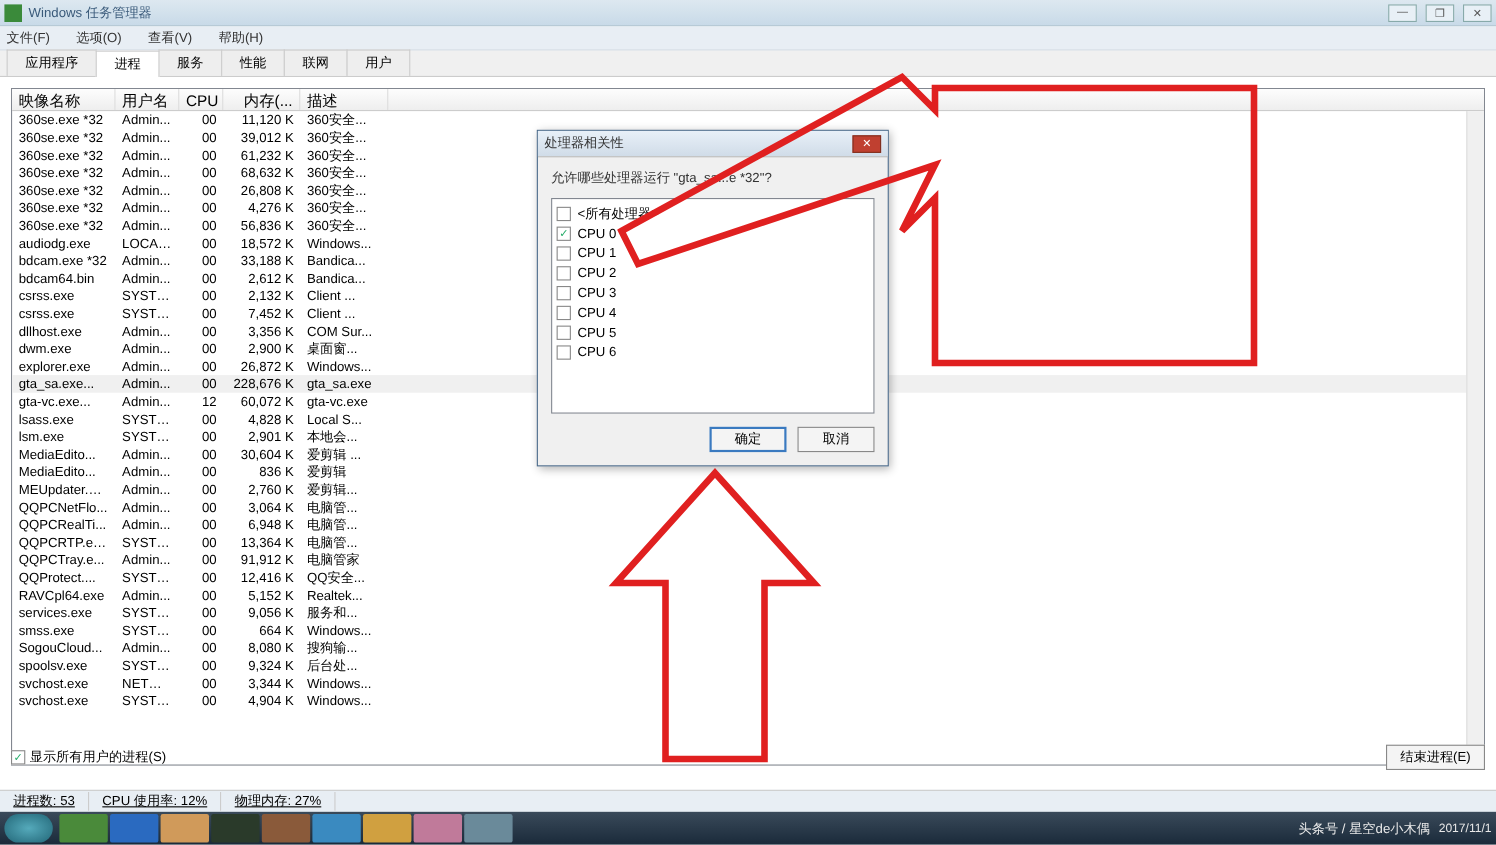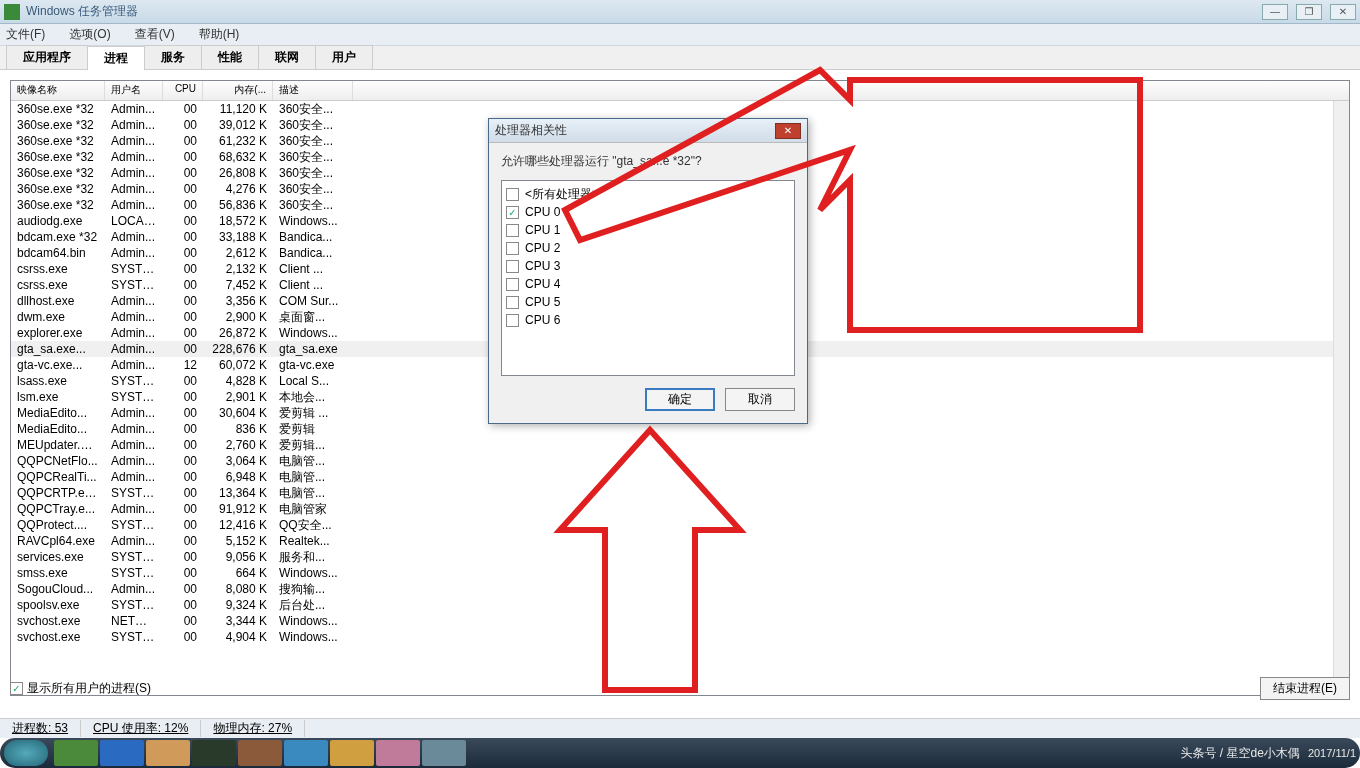--- a/index.html
+++ b/index.html
@@ -4,39 +4,39 @@
 <style>
 *{box-sizing:border-box;margin:0;padding:0;font-family:"Microsoft YaHei","Segoe UI",sans-serif;font-size:12px;}
 body{background:#fff;width:1360px;height:768px;overflow:hidden;position:relative;}
 .titlebar{height:24px;background:linear-gradient(#dde8f0,#c8dae8);display:flex;align-items:center;padding:0 4px;border-bottom:1px solid #a0b8c8;}
 .titlebar .ico{width:16px;height:16px;background:#3a8a3a;margin-right:6px;display:inline-block;}
 .titlebar .ttl{color:#3a5a7a;flex:1;}
 .winbtns{display:flex;gap:8px;}
 .winbtn{width:26px;height:16px;border:1px solid #8aa;background:#e8f0f6;display:flex;align-items:center;justify-content:center;font-size:10px;color:#555;}
 .menubar{height:22px;background:#e8eef4;display:flex;align-items:center;padding:0 6px;gap:24px;border-bottom:1px solid #d0d8e0;}
 .menubar span{color:#333;}
-.tabbar{height:24px;background:#f0f0f0;display:flex;align-items:flex-end;padding-left:6px;border-bottom:1px solid #ccc;font-weight:bold;}
+.tabbar{height:24px;background:#f0f0f0;display:flex;align-items:flex-end;padding-left:6px;border-bottom:1px solid #ccc;}
 .tab{padding:3px 16px;border:1px solid #ccc;border-bottom:none;background:#eee;margin-right:-1px;}
 .tab.active{background:#fff;position:relative;top:1px;}
 .content{position:relative;height:640px;padding:10px;}
 .listbox{border:1px solid #828790;height:616px;position:relative;background:#fff;}
 .lhead{display:flex;background:linear-gradient(#fdfdfd,#eee);border-bottom:1px solid #ccc;height:20px;}
-.lhead div{border-right:1px solid #ddd;padding:2px 6px;font-size:10px;overflow:hidden;white-space:nowrap;}
+.lhead div{border-right:1px solid #ddd;padding:2px 6px;font-size:14px;overflow:hidden;white-space:nowrap;}
 .rows{font-family:"SimSun",monospace;font-size:12px;}
 .row{display:flex;height:16px;line-height:16px;white-space:nowrap;}
 .row div{padding:0 6px;overflow:hidden;text-overflow:ellipsis;}
 .row.sel{background:#f0f0f0;}
 .c0{width:94px}.c1{width:58px}.c2{width:40px;text-align:right}.c3{width:70px;text-align:right}.c4{width:80px}
 .scroll{position:absolute;right:0;top:20px;bottom:0;width:16px;background:#f0f0f0;border-left:1px solid #ddd;}
 .footer{position:absolute;left:10px;right:10px;bottom:10px;display:flex;align-items:center;}
 .chk{width:13px;height:13px;border:1px solid #888;background:#fff;margin-right:4px;display:inline-flex;align-items:center;justify-content:center;color:#2a6;font-size:10px;}
 .endbtn{margin-left:auto;padding:2px 12px;border:1px solid #888;background:#f4f4f4;}
 .status{position:absolute;left:0;right:0;bottom:30px;height:20px;background:#e8eef4;border-top:1px solid #ccc;display:flex;align-items:center;}
 .status div{padding:0 12px;border-right:1px solid #ccc;text-decoration:underline;}
-.taskbar{position:absolute;left:0;right:0;bottom:0;height:30px;background:linear-gradient(#3a4a5a,#1a2a3a);display:flex;align-items:center;padding:0 4px;border-radius:15px;}
+.taskbar{position:absolute;left:0;right:0;bottom:0;height:30px;background:linear-gradient(#3a4a5a,#1a2a3a);display:flex;align-items:center;padding:0 4px;}
 .start{width:44px;height:26px;background:radial-gradient(#5ab,#267);border-radius:14px;margin-right:6px;}
 .tbico{width:44px;height:26px;background:#556;margin-right:2px;border-radius:2px;}
 .tbright{margin-left:auto;color:#e8e8e8;font-size:13px;display:flex;align-items:center;gap:8px;}
 .dialog{position:absolute;left:488px;top:118px;width:320px;background:#f0f0f0;border:1px solid #4a6a8a;box-shadow:2px 2px 8px rgba(0,0,0,.3);}
 .dtitle{height:24px;background:linear-gradient(#e8f0f8,#d0dce8);display:flex;align-items:center;padding:0 6px;border-bottom:1px solid #bbb;}
 .dtitle span{flex:1;color:#333;}
 .dclose{width:26px;height:16px;background:#c04030;color:#fff;display:flex;align-items:center;justify-content:center;border:1px solid #803020;font-size:10px;}
 .dq{padding:10px 12px;color:#333;}
 .dlist{margin:0 12px;border:1px solid #828790;background:#fff;height:196px;padding:4px;font-family:"SimSun",monospace;}
 .cpurow{display:flex;align-items:center;height:18px;}

